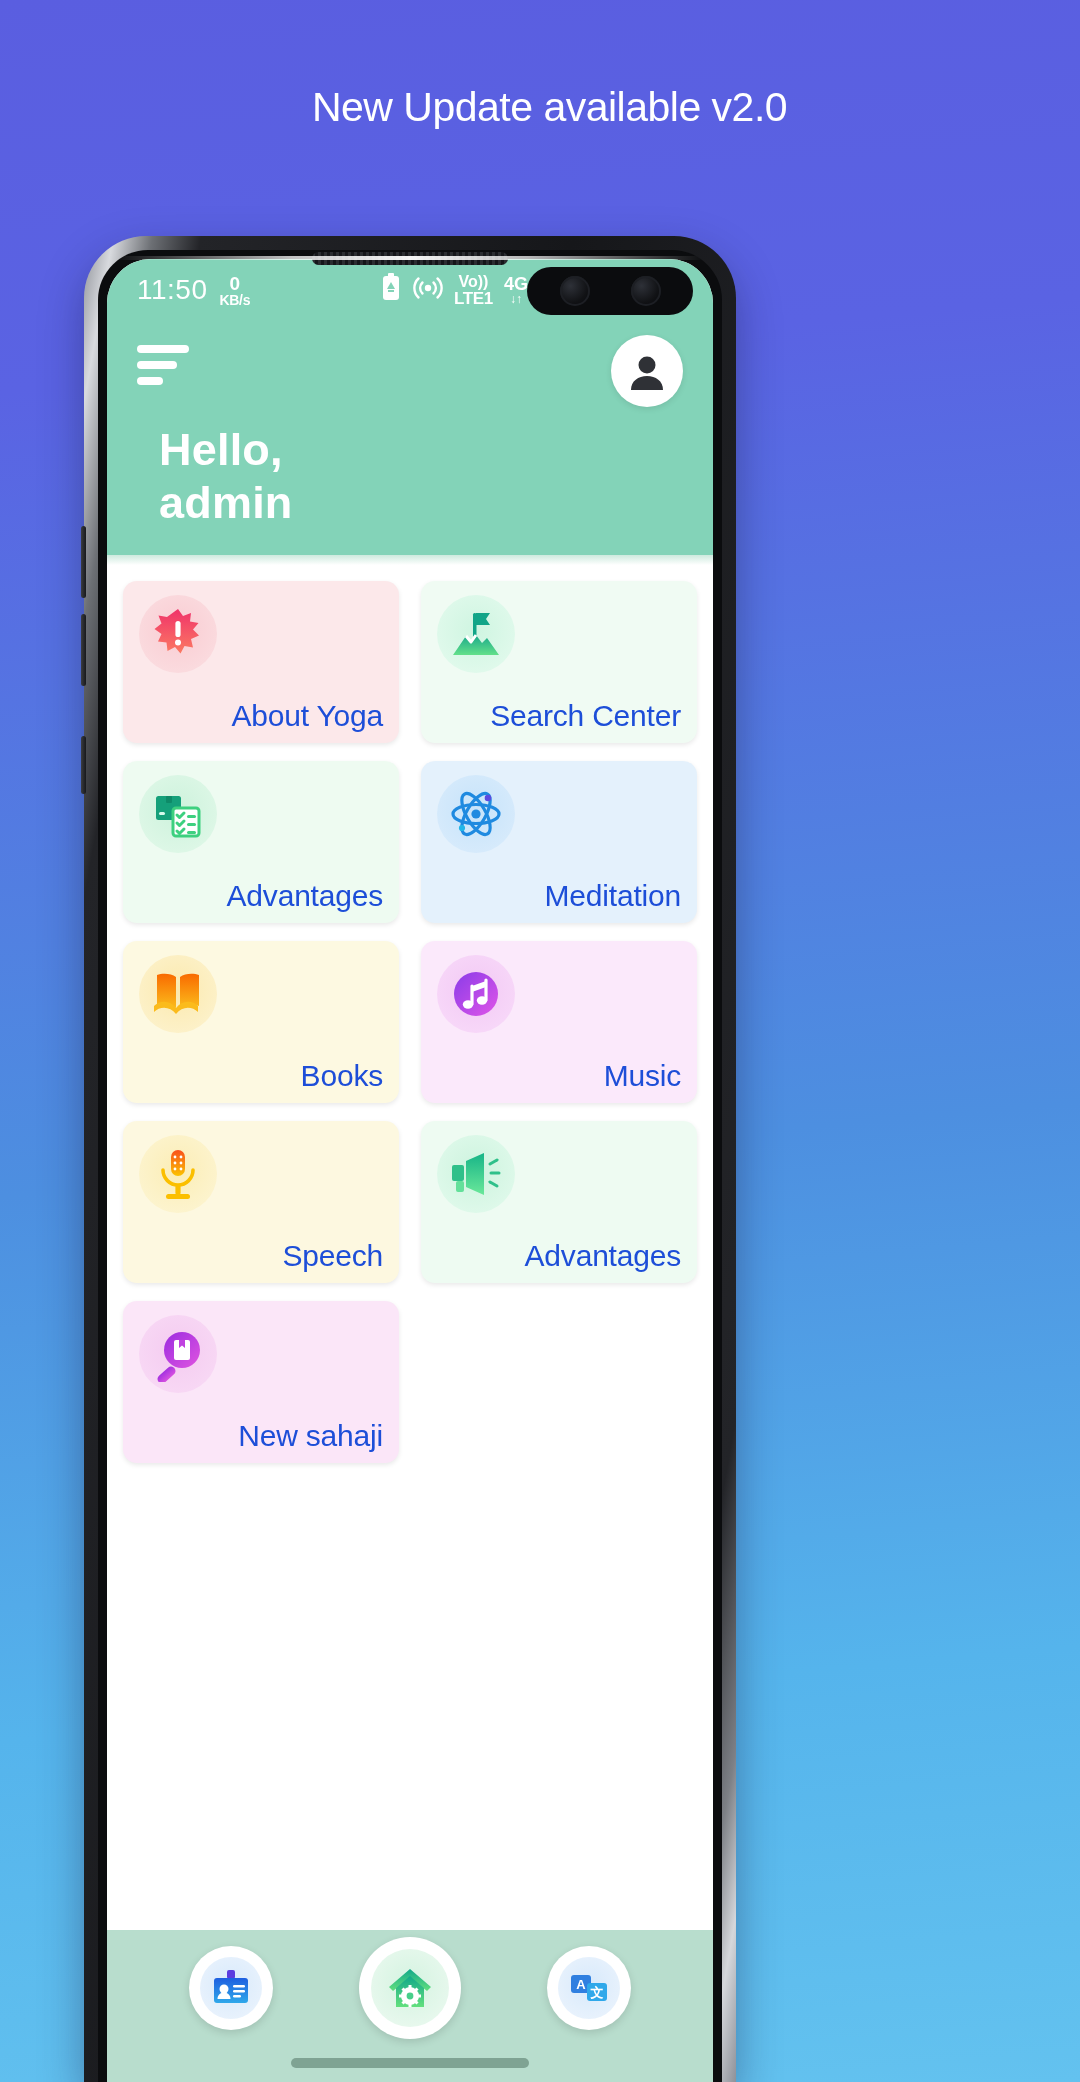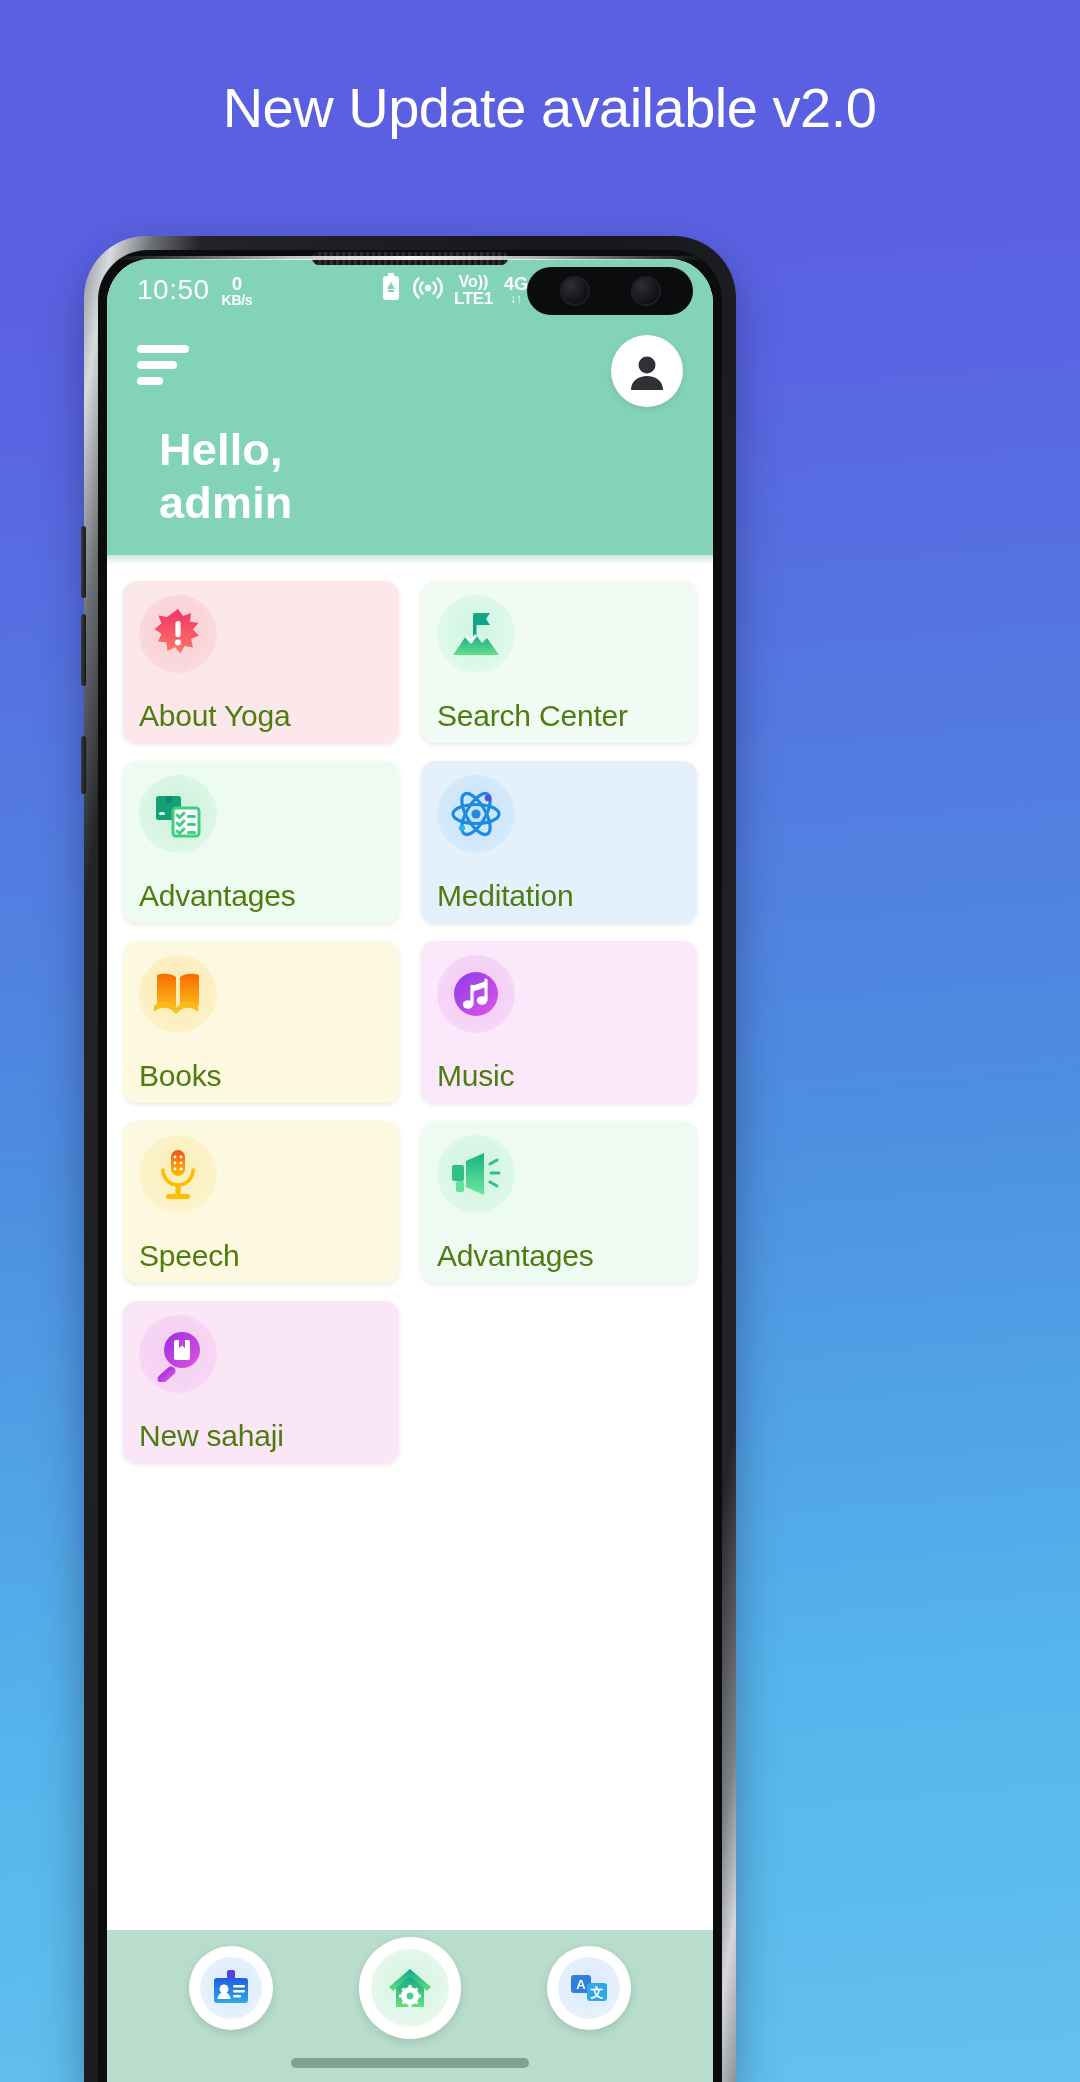--- a/index.html
+++ b/index.html
@@ -9,21 +9,21 @@
     background: linear-gradient(175deg, #5a5ee0 0%, #5a63e3 18%, #4d8fe0 55%, #55b4ec 80%, #63c2ef 100%);
     overflow:hidden; position:relative;
   }
 
   
   .banner{
     position:absolute; top:0; left:0; width:1080px; height:215px;
     display:flex; align-items:center; justify-content:center;
   }
   .banner-text{
-    color:#fff; font-size:56px; font-weight:500; letter-spacing:-0.5px;
+    color:#fff; font-size:41px; font-weight:500; letter-spacing:-0.5px;
     text-align:center; white-space:nowrap;margin-left:19px;
   }
 
   
   .phone{
     position:absolute; left:84px; top:236px; width:652px; height:1846px;
     border-radius:62px 62px 0 0;
     background:linear-gradient(100deg,#8c8f96 0%, #d8dade 3%, #6d7075 7%, #232428 12%, #16171a 50%, #232428 88%, #7d8086 94%, #d5d7db 97%, #8e9199 100%);
     padding:14px 14px 0 14px;
     box-shadow:0 18px 44px rgba(20,20,60,.38);
@@ -114,21 +114,21 @@
     position:relative; height:162px; border-radius:14px;
     box-shadow:0 2px 5px rgba(0,0,0,.09);
     padding:14px 16px 12px 16px; display:flex; flex-direction:column;
     justify-content:space-between; cursor:pointer; overflow:hidden;
   }
   .card-icon{
     width:78px; height:78px; border-radius:50%;
     display:flex; align-items:center; justify-content:center; flex-shrink:0;
   }
   .card-label{
-    font-size:30px; font-weight:400; color:#4d7c0f; 
+    font-size:30px; font-weight:400; color:#1d4ed8; text-align:right;
     line-height:1; letter-spacing:-.2px; white-space:nowrap;
   }
 
   
   .bottomnav{
     height:152px; background:#b8ddcd; flex-shrink:0; position:relative;
     display:flex; align-items:flex-start; justify-content:center; gap:86px; padding-top:16px;
   }
   .navbtn{
     width:84px; height:84px; border-radius:50%; background:#fff;
@@ -158,21 +158,21 @@
   <div class="btn-side btn-v2"></div>
   <div class="btn-side btn-pw"></div>
 
   <div class="phone-inner">
     <div class="rim"></div>
     <div class="earpiece"></div>
 
     <div class="screen">
 
       <div class="statusbar">
-        <span class="sb-time">10:50</span>
+        <span class="sb-time">11:50</span>
         <span class="sb-net">
           <span class="n1">0</span>
           <span class="n2">KB/s</span>
         </span>
 
         <span class="sb-right">
           <span>
             <svg width="22" height="28" viewBox="0 0 22 28">
                 <rect x="3" y="3" width="16" height="24" rx="3" fill="#fff"></rect>
                 <rect x="8" y="0" width="6" height="4" rx="1" fill="#fff"></rect>

